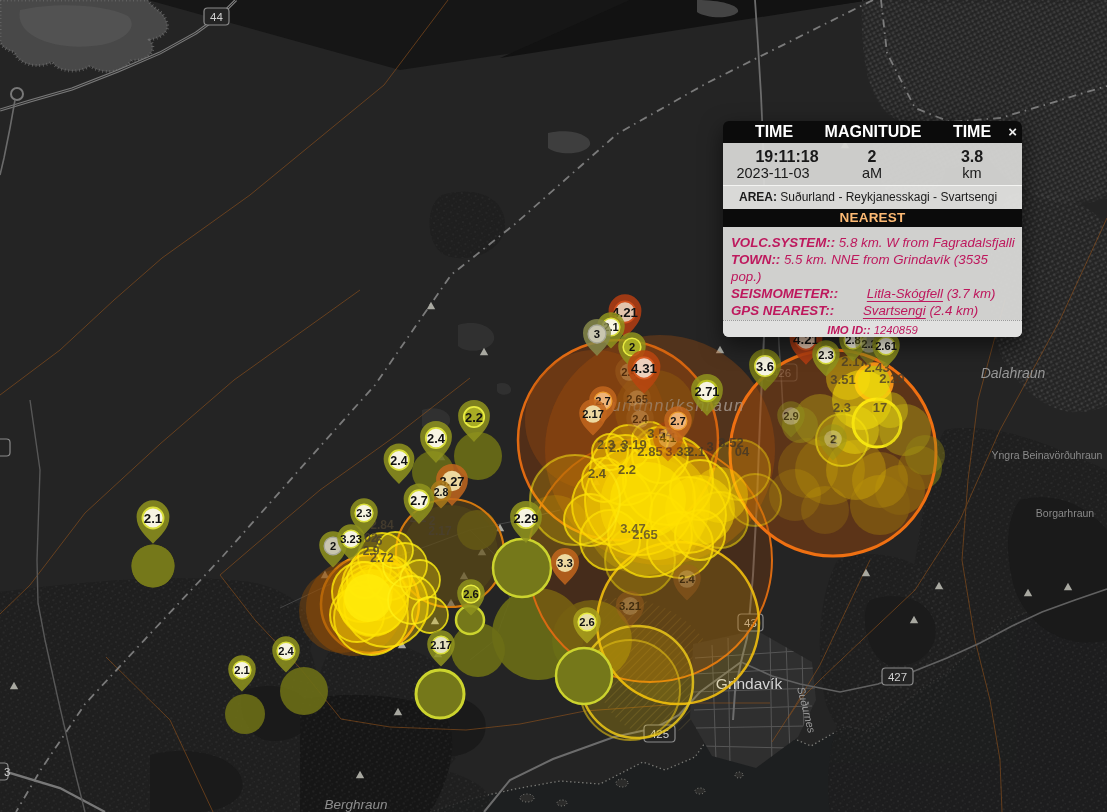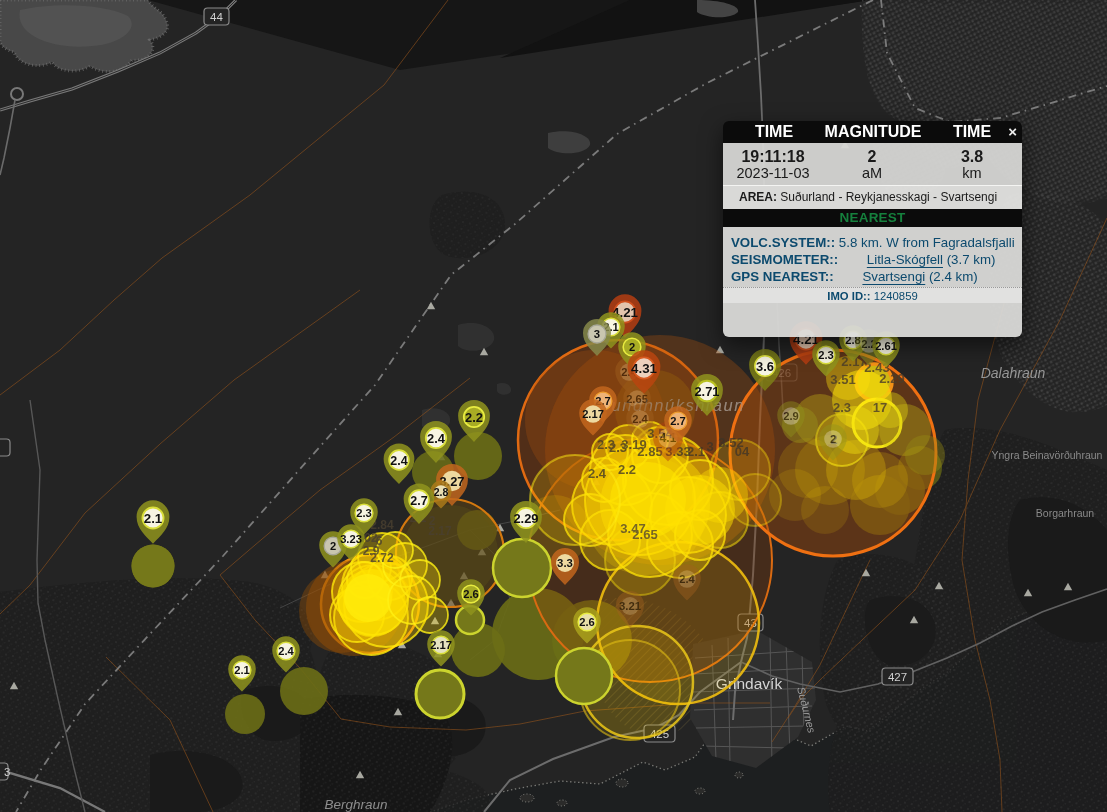--- a/index.html
+++ b/index.html
@@ -8,22 +8,22 @@
 #pins use{fill-opacity:.85;}
 .popup{position:absolute;left:723px;top:121px;width:299px;height:216px;border-radius:6px;overflow:hidden;box-shadow:0 8px 22px rgba(0,0,0,.55);font-family:"Liberation Sans",sans-serif;}
 .phead{position:relative;height:21.8px;background:#0b0b0b;color:#fff;font-weight:bold;font-size:16px;line-height:21.8px;}
 .phead span{position:absolute;transform:translateX(-50%);white-space:nowrap;}
 .pclose{position:absolute;right:5px;top:0;color:#ececec;font-size:15px;font-weight:bold;}
 .pdata{position:relative;height:42.2px;background:rgba(214,214,212,.95);color:#1a1a1a;}
 .pdata span{position:absolute;transform:translateX(-50%);white-space:nowrap;}
 .b17{font-weight:bold;font-size:16px;}
 .r15{font-size:14.5px;text-align:center;}
 .parea{height:23.2px;background:rgba(228,228,226,.95);border-top:1.8px solid #f4f4f2;color:#1a1a1a;font-size:12px;line-height:23px;padding-left:16px;white-space:nowrap;}
-.pnear{height:17.7px;background:#0b0b0b;color:#15803d;font-weight:bold;font-size:13.5px;text-align:center;line-height:17.5px;letter-spacing:.2px;}
-.pbody{background:rgba(219,219,217,.94);height:105.8px;padding:8.5px 2px 0 8px;font-size:13.3px;line-height:16.9px;color:#0c4a6e;}
+.pnear{height:17.7px;background:#0b0b0b;color:#fdba74;font-weight:bold;font-size:13.5px;text-align:center;line-height:17.5px;letter-spacing:.2px;}
+.pbody{background:rgba(219,219,217,.94);height:105.8px;padding:8.5px 2px 0 8px;font-size:13.3px;line-height:16.9px;color:#be185d;font-style:italic;}
 .pbody u{text-underline-offset:2.5px;margin-left:25px;}
 .pimo{text-align:center;font-size:11.3px;border-top:1px dotted #9a9a9a;background:rgba(226,226,224,.95);margin:.5px -2px 1px -8px;padding-top:2.5px;line-height:13px;}
 </style>
 </head>
 <body>
 <div id="stage">
 <svg id="map" width="1107" height="812" viewBox="0 0 1107 812">
 <defs>
 <pattern id="stip" width="7" height="7" patternUnits="userSpaceOnUse" patternTransform="rotate(12)">
 <circle cx="2" cy="2" r="1" fill="#363636"></circle>
@@ -587,29 +587,31 @@
 </svg>
 
 <div class="popup">
 <div class="phead">
         <span style="left:51px">TIME</span>
         <span style="left:150px">MAGNITUDE</span>
         <span style="left:249px">TIME</span>
         <span class="pclose" style="transform:none">×</span>
       </div>
 <div class="pdata">
-<span class="b17" style="left:50px;top:5.5px">19:11:18</span>
+<span class="b17" style="left:64px;top:5.5px">19:11:18</span>
 <span class="r15" style="left:50px;top:22.5px">2023-11-03</span>
 <span class="b17" style="left:149px;top:5.5px">2</span>
 <span class="r15" style="left:149px;top:22.5px">aM</span>
 <span class="b17" style="left:249px;top:5.5px">3.8</span>
 <span class="r15" style="left:249px;top:22.5px">km</span>
 </div>
 <div class="parea"><b>AREA:</b> Suðurland - Reykjanesskagi - Svartsengi</div>
 <div class="pnear">NEAREST</div>
 <div class="pbody">
 <div><b>VOLC.SYSTEM::</b> 5.8 km. W from Fagradalsfjalli</div>
+<div><b>TOWN::</b> 5.5 km. NNE from Grindavík (3535</div>
+<div>pop.)</div>
 <div><b>SEISMOMETER::</b> <u>Litla-Skógfell</u> (3.7 km)</div>
 <div><b>GPS NEAREST::</b> <u>Svartsengi</u> (2.4 km)</div>
 <div class="pimo"><b>IMO ID::</b> 1240859</div>
 </div>
 </div>
 </div>
 
 </body></html>

